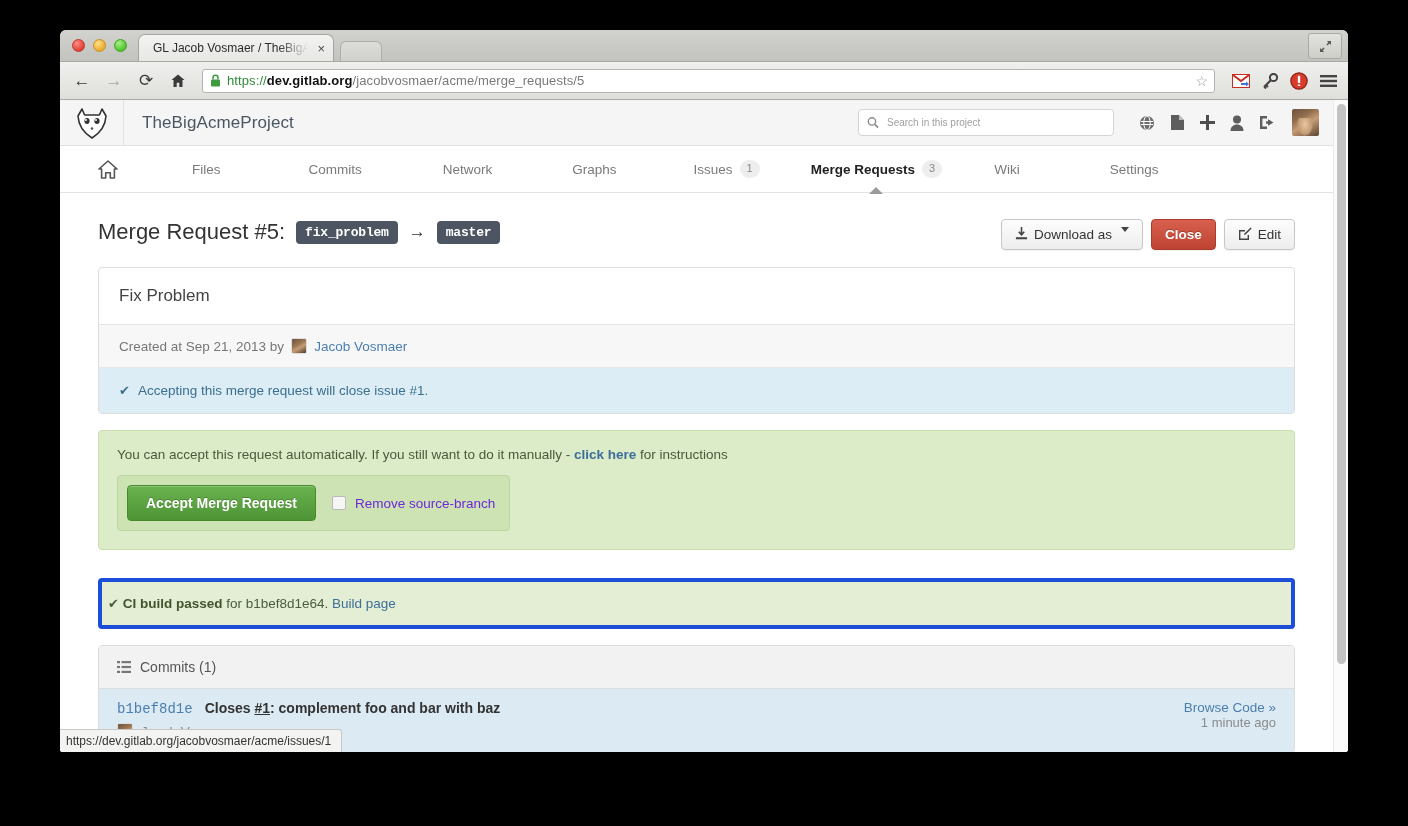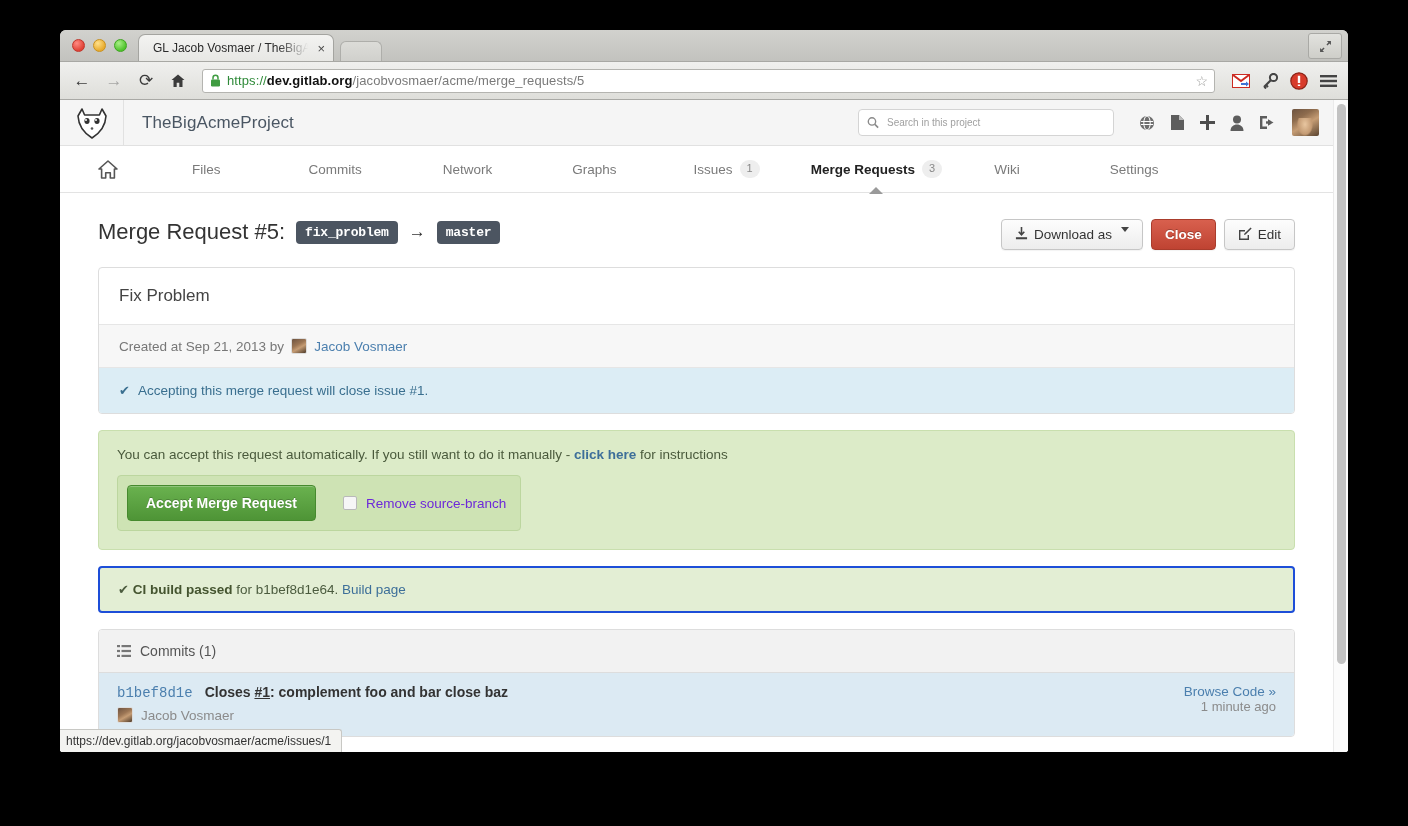--- a/index.html
+++ b/index.html
@@ -262,36 +262,36 @@
 
   
   .accept-box {
     margin-top:16px; background:#dcebc8; border:1px solid #c9dfae; border-radius:4px;
     padding:16px 18px 18px 18px;
   }
   .accept-text { font-size:13.5px; color:#4a5a3c; }
   .accept-text a { color:#3d6f99; font-weight:bold; text-decoration:none; }
   .accept-inner {
     margin-top:13px; background:#cee3b4; border:1px solid #bcd69f; border-radius:4px;
-    display:inline-flex; align-items:center; gap:27px; padding:9px 14px 9px 9px;
+    display:inline-flex; align-items:center; gap:16px; padding:9px 14px 9px 9px;
   }
   .btn-accept {
     background:linear-gradient(#6ab24f,#4e9436);
     border:1px solid #468a2e; color:#fff; font-size:14px; font-weight:bold;
     padding:9px 18px; border-radius:4px; text-shadow:0 -1px 0 rgba(0,0,0,.22);
     box-shadow:inset 0 1px 0 rgba(255,255,255,.25);
   }
   .cb-row { display:flex; align-items:center; gap:9px; font-size:13.5px; color:#6d28d9; }
   .checkbox {
     width:14px; height:14px; background:#f6f6f6; border:1px solid #b9b9b9; border-radius:2px;
   }
 
   .ci-box {
-    margin-top:16px; background:#e3eed4; border:2px solid #1d4ed8; border-radius:4px;
-    padding:14px 18px; font-size:13.5px; color:#4b5b3e;
+    margin-top:28px; background:#e3eed4; border:4px solid #1d4ed8; border-radius:4px;
+    padding:14px 6px; font-size:13.5px; color:#4b5b3e;
   }
   .ci-box b { color:#44542f; }
   .ci-box a { color:#3d6f99; text-decoration:none; }
 
   .commits-panel {
     margin-top:16px; border:1px solid #ddd; border-radius:4px; overflow:hidden; background:#fff;
   }
   .commits-head {
     background:#f2f2f2; border-bottom:1px solid #ddd; padding:13px 18px;
     font-size:14px; color:#555; display:flex; align-items:center; gap:9px;
@@ -572,21 +572,21 @@
                 <rect x="0" y="9.8" width="3" height="2.2" fill="#777"></rect>
                   <rect x="4.5" y="9.8" width="9.5" height="2.2" fill="#777"></rect>
               </svg>
               <span>Commits (1)</span>
             </div>
             <div class="commit-row">
               <div class="commit-main">
                 <div class="commit-line1">
                   <a class="commit-sha">b1bef8d1e</a>
                   <span class="commit-msg"><span>Closes</span>
-                    <a>#1</a><span>: complement foo and bar close baz</span></span>
+                    <a>#1</a><span>: complement foo and bar with baz</span></span>
                 </div>
                 <div class="commit-author">
                   <span class="mini-avatar"></span>
                   <span>Jacob Vosmaer</span>
                 </div>
               </div>
               <div class="commit-right">
                 <a class="browse-link">Browse Code »</a>
                 <span class="commit-time">1 minute ago</span>
               </div>

